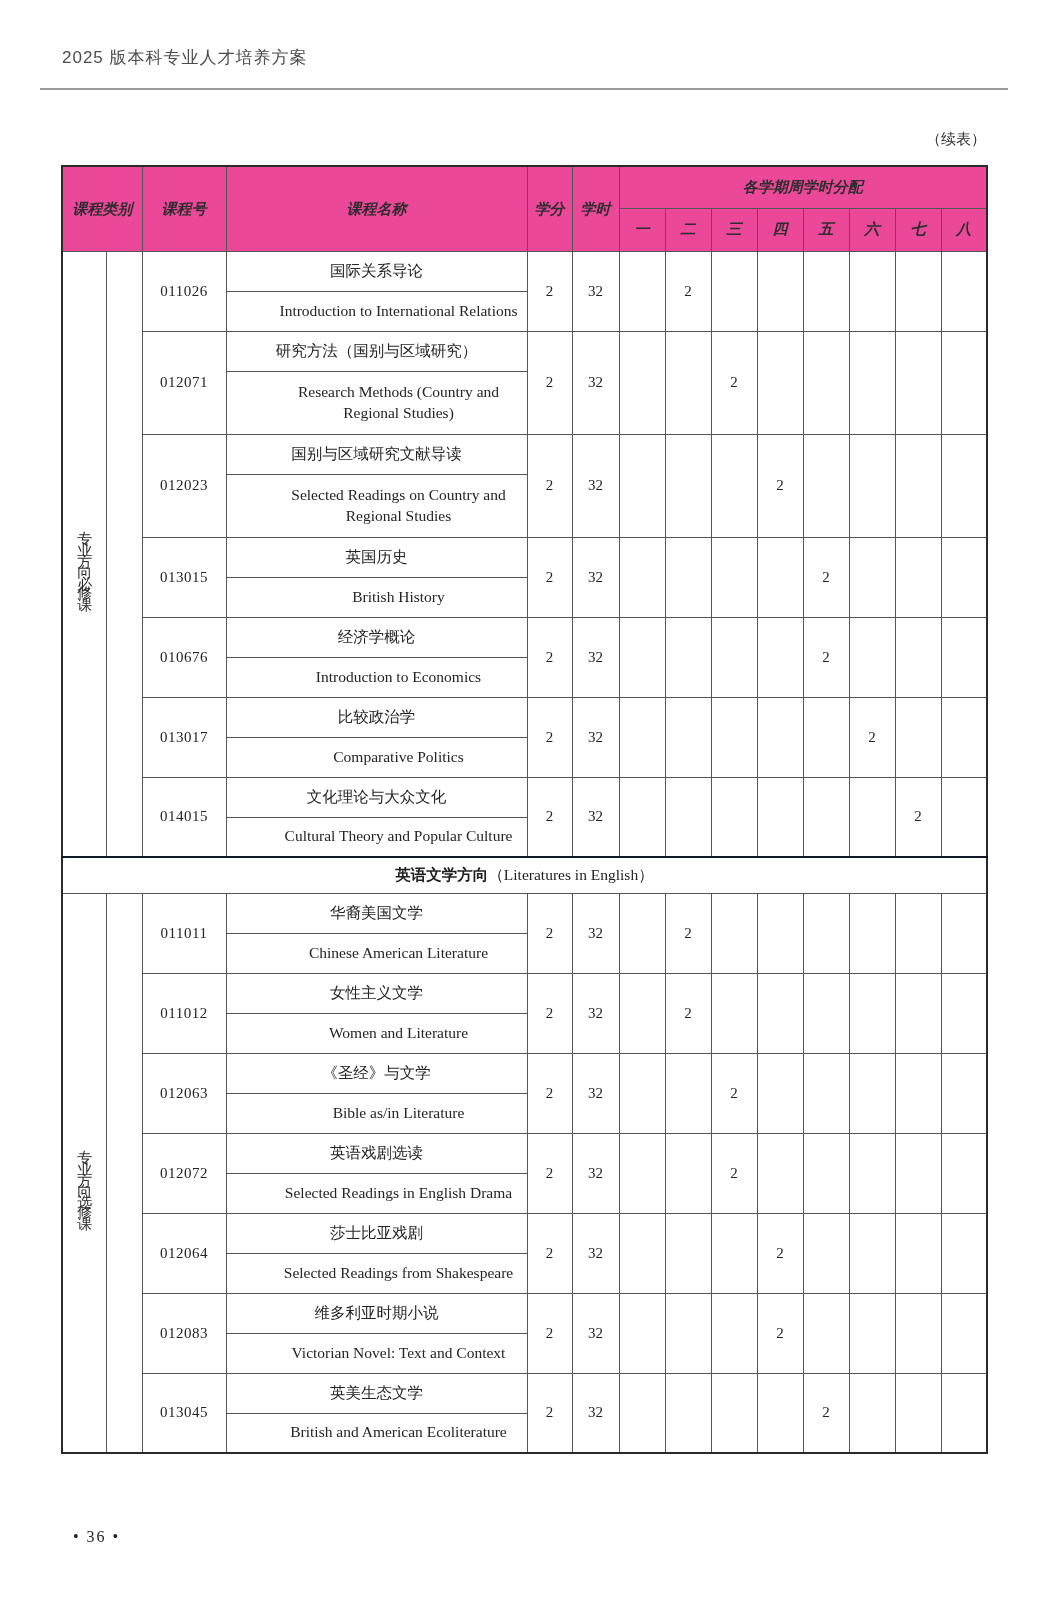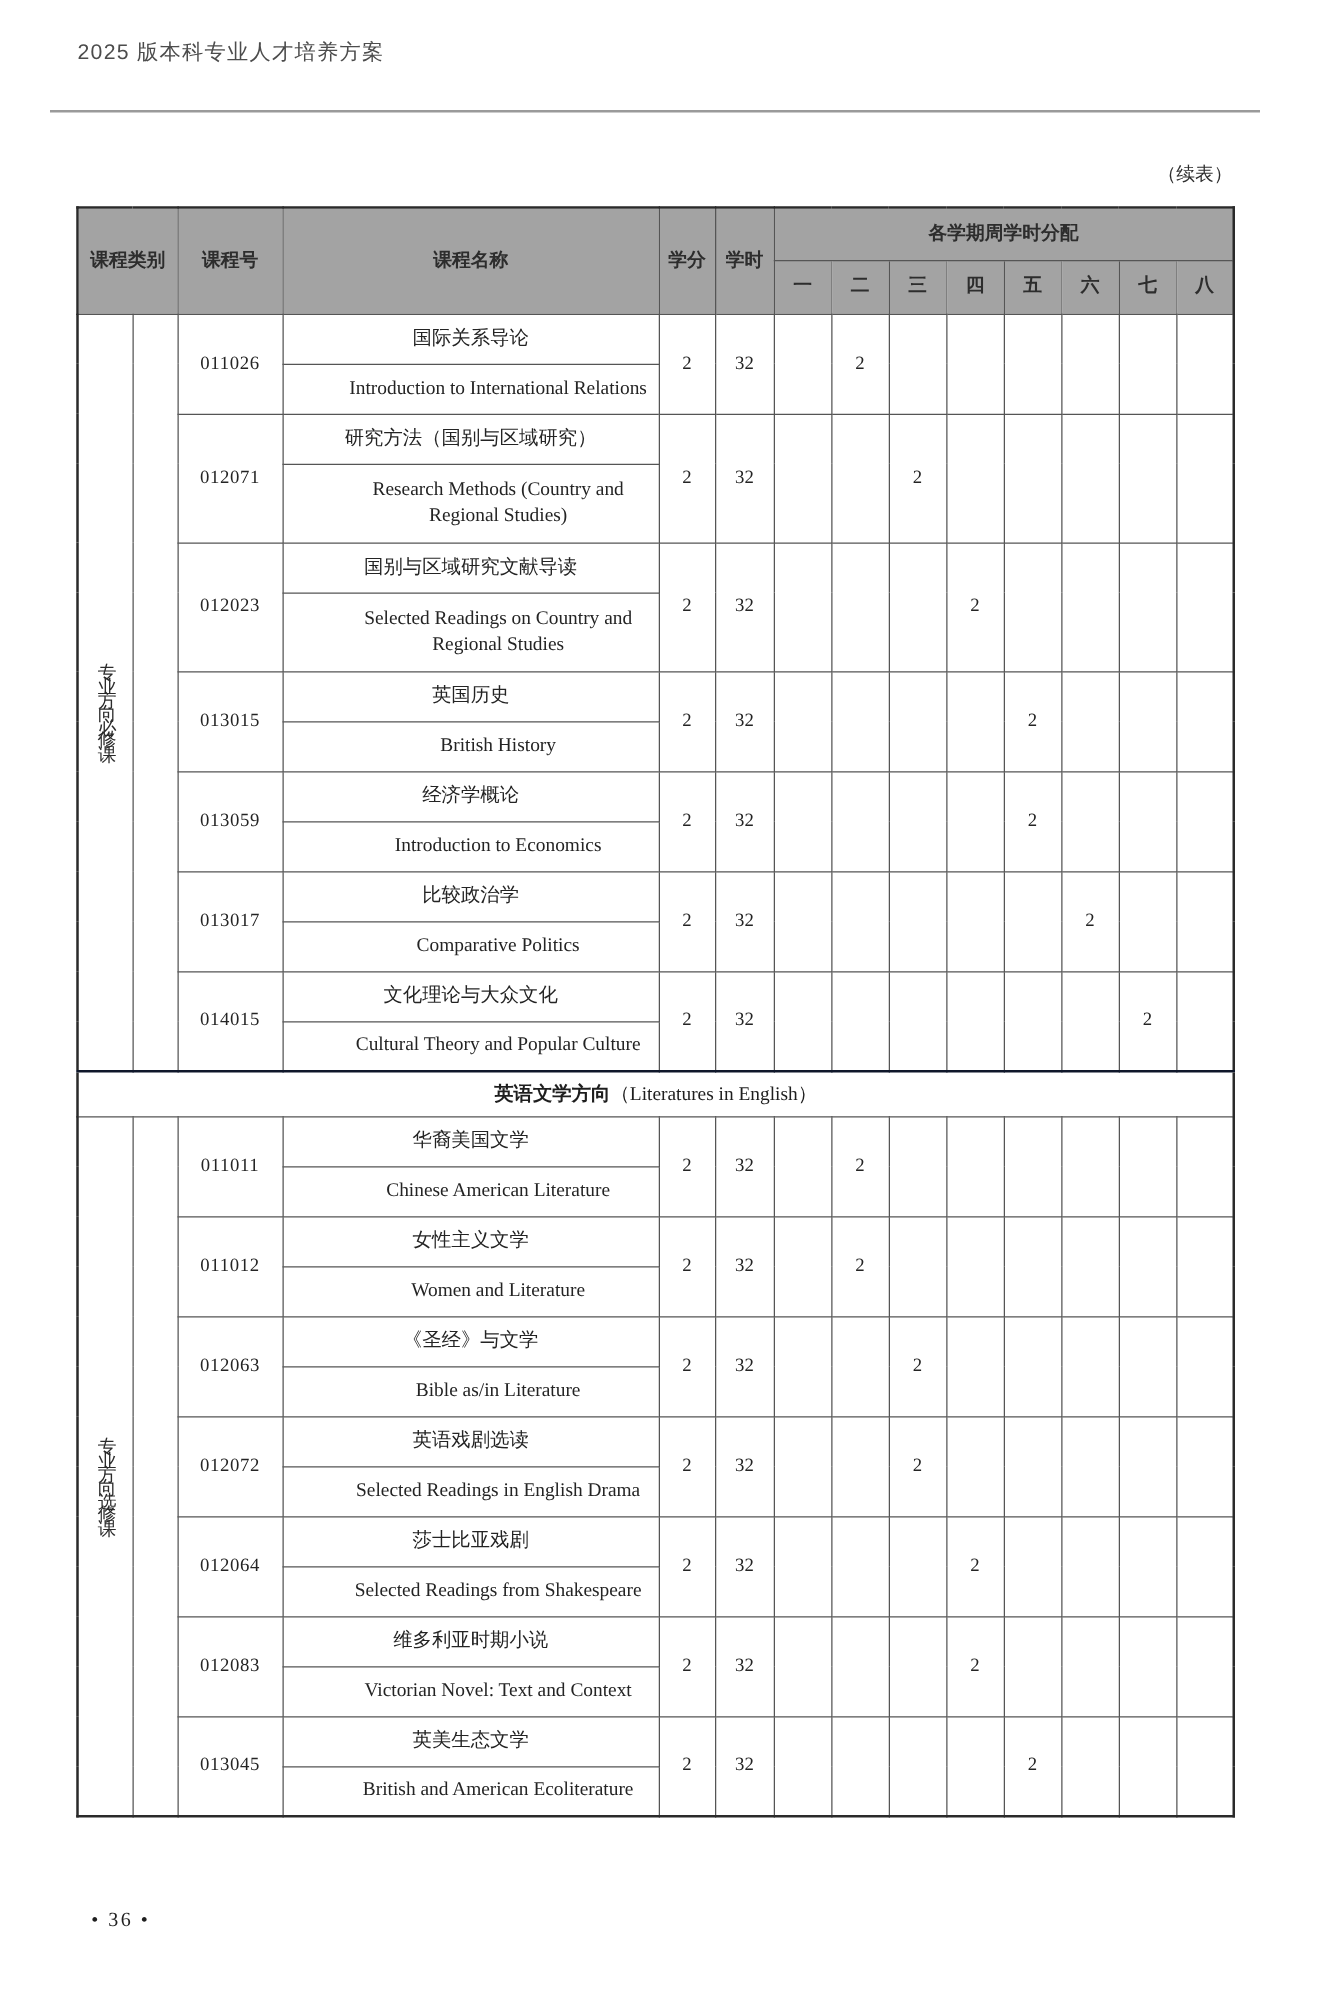--- a/index.html
+++ b/index.html
@@ -5,21 +5,21 @@
   * { box-sizing: border-box; }
   html, body { margin: 0; padding: 0; }
   body {
     width: 1064px; height: 1605px;
     position: relative;
     background: #ffffff;
     font-family: "Liberation Serif", "DejaVu Serif", serif;
     color: #242424;
   }
   .doc-title {
-    position: absolute; left: 62px; top: 30px;
+    position: absolute; left: 62px; top: 46px;
     font-family: "Liberation Sans", "DejaVu Sans", sans-serif;
     font-size: 17px; color: #4c4c4c; letter-spacing: 1px;
   }
   .title-rule {
     position: absolute; left: 40px; top: 88px; width: 968px; height: 2px;
     background: #9a9a9a;
   }
   .continued-note {
     position: absolute; right: 78px; top: 130px;
     font-size: 15px; color: #2e2e2e;
@@ -36,24 +36,25 @@
     border: 2px solid #2a2a2a;
   }
   table.curriculum th, table.curriculum td {
     border: 1px solid #555;
     padding: 0;
     text-align: center; vertical-align: middle;
     font-size: 15px;
     overflow: hidden;
   }
   thead th {
-    background: #a3a3a3;
+    background: #ec4899;
     font-family: "Liberation Sans", "DejaVu Sans", sans-serif;
     font-weight: 600; color: #2d2d2d;
     line-height: 1.5;
+    font-style: italic;
   }
   thead tr.h-top { height: 42px; }
   thead tr.h-bot { height: 43px; }
   th.cat-h { padding: 0 14px; margin-left: 12px; }
   th.credits-h, th.hours-h { padding: 0 9px; }
 
   tbody tr.sub { height: 40px; }
   tbody tr.sub-tall { height: 63px; }
   tbody tr.divider-row { height: 36px; }
 
@@ -201,21 +202,21 @@
       <td class="num-cell" rowspan="2">2</td>
       <td class="num-cell" rowspan="2"></td>
       <td class="num-cell" rowspan="2"></td>
       <td class="num-cell" rowspan="2"></td>
     </tr>
     <tr class="sub">
           <td class="name en">British History</td>
         </tr>
 
     <tr class="sub">
-      <td class="no-cell" rowspan="2">013059</td>
+      <td class="no-cell" rowspan="2">010676</td>
       <td class="name zh">经济学概论</td>
       <td class="num-cell" rowspan="2">2</td>
       <td class="num-cell" rowspan="2">32</td>
       <td class="num-cell" rowspan="2"></td>
       <td class="num-cell" rowspan="2"></td>
       <td class="num-cell" rowspan="2"></td>
       <td class="num-cell" rowspan="2"></td>
       <td class="num-cell" rowspan="2">2</td>
       <td class="num-cell" rowspan="2"></td>
       <td class="num-cell" rowspan="2"></td>

